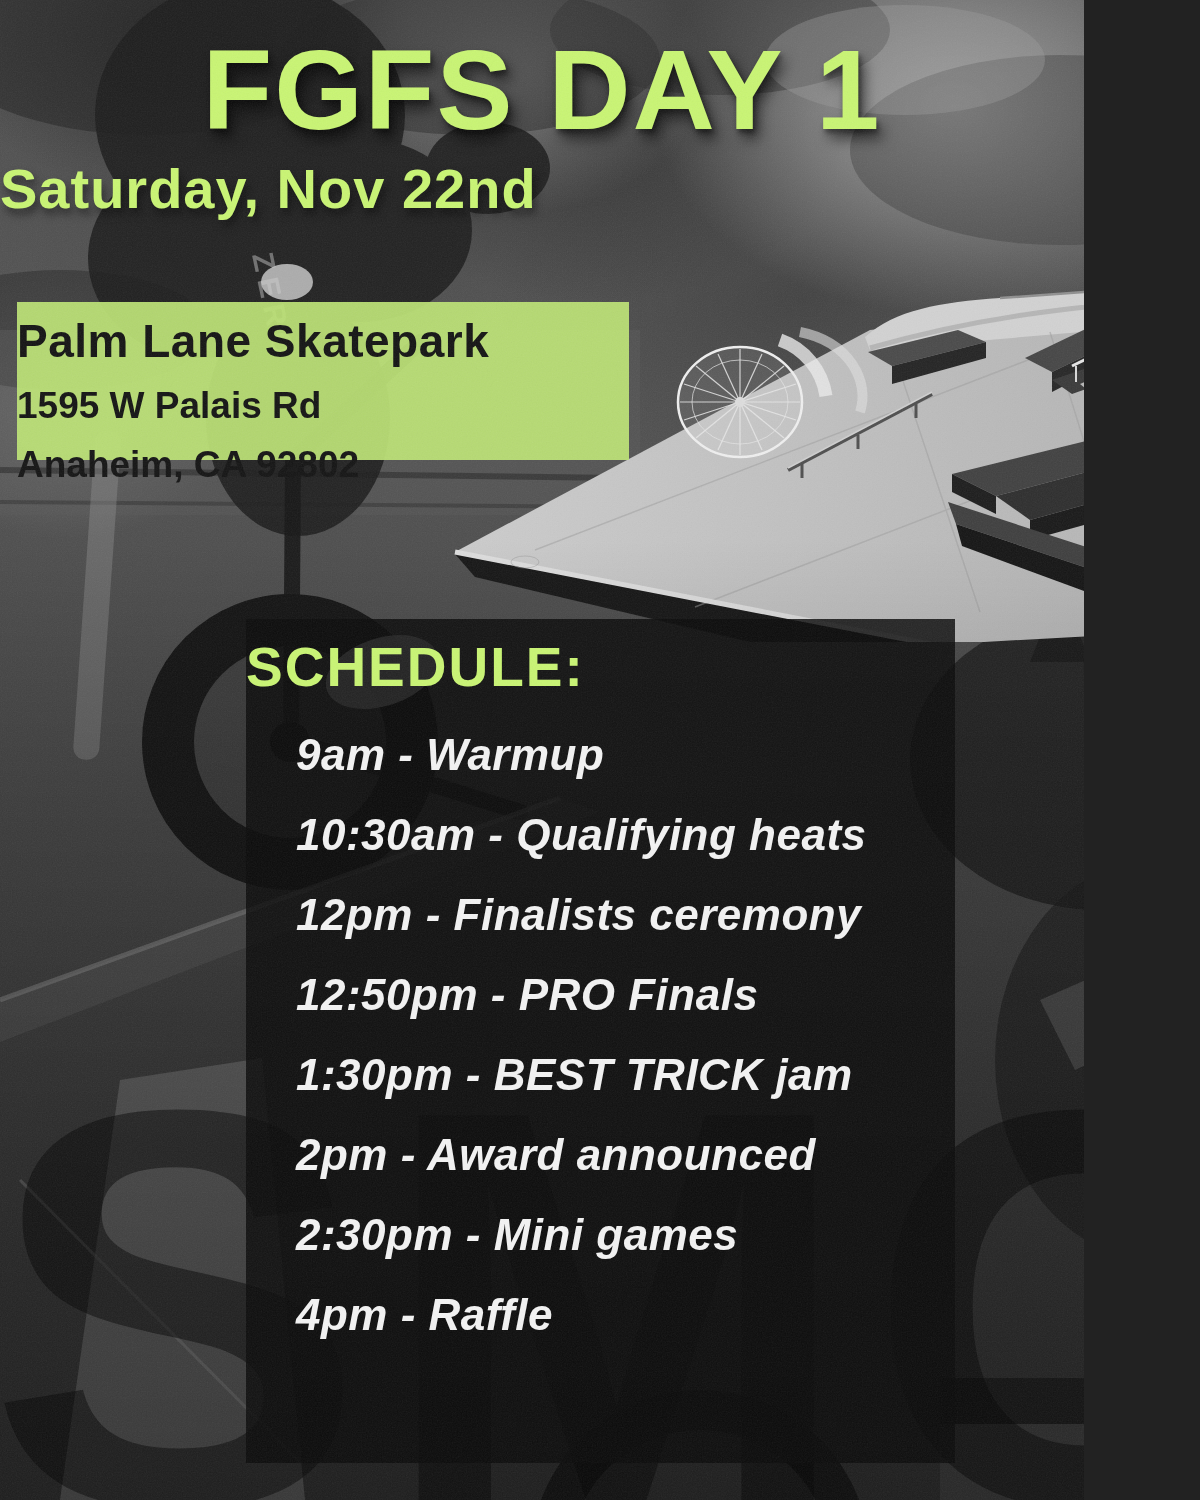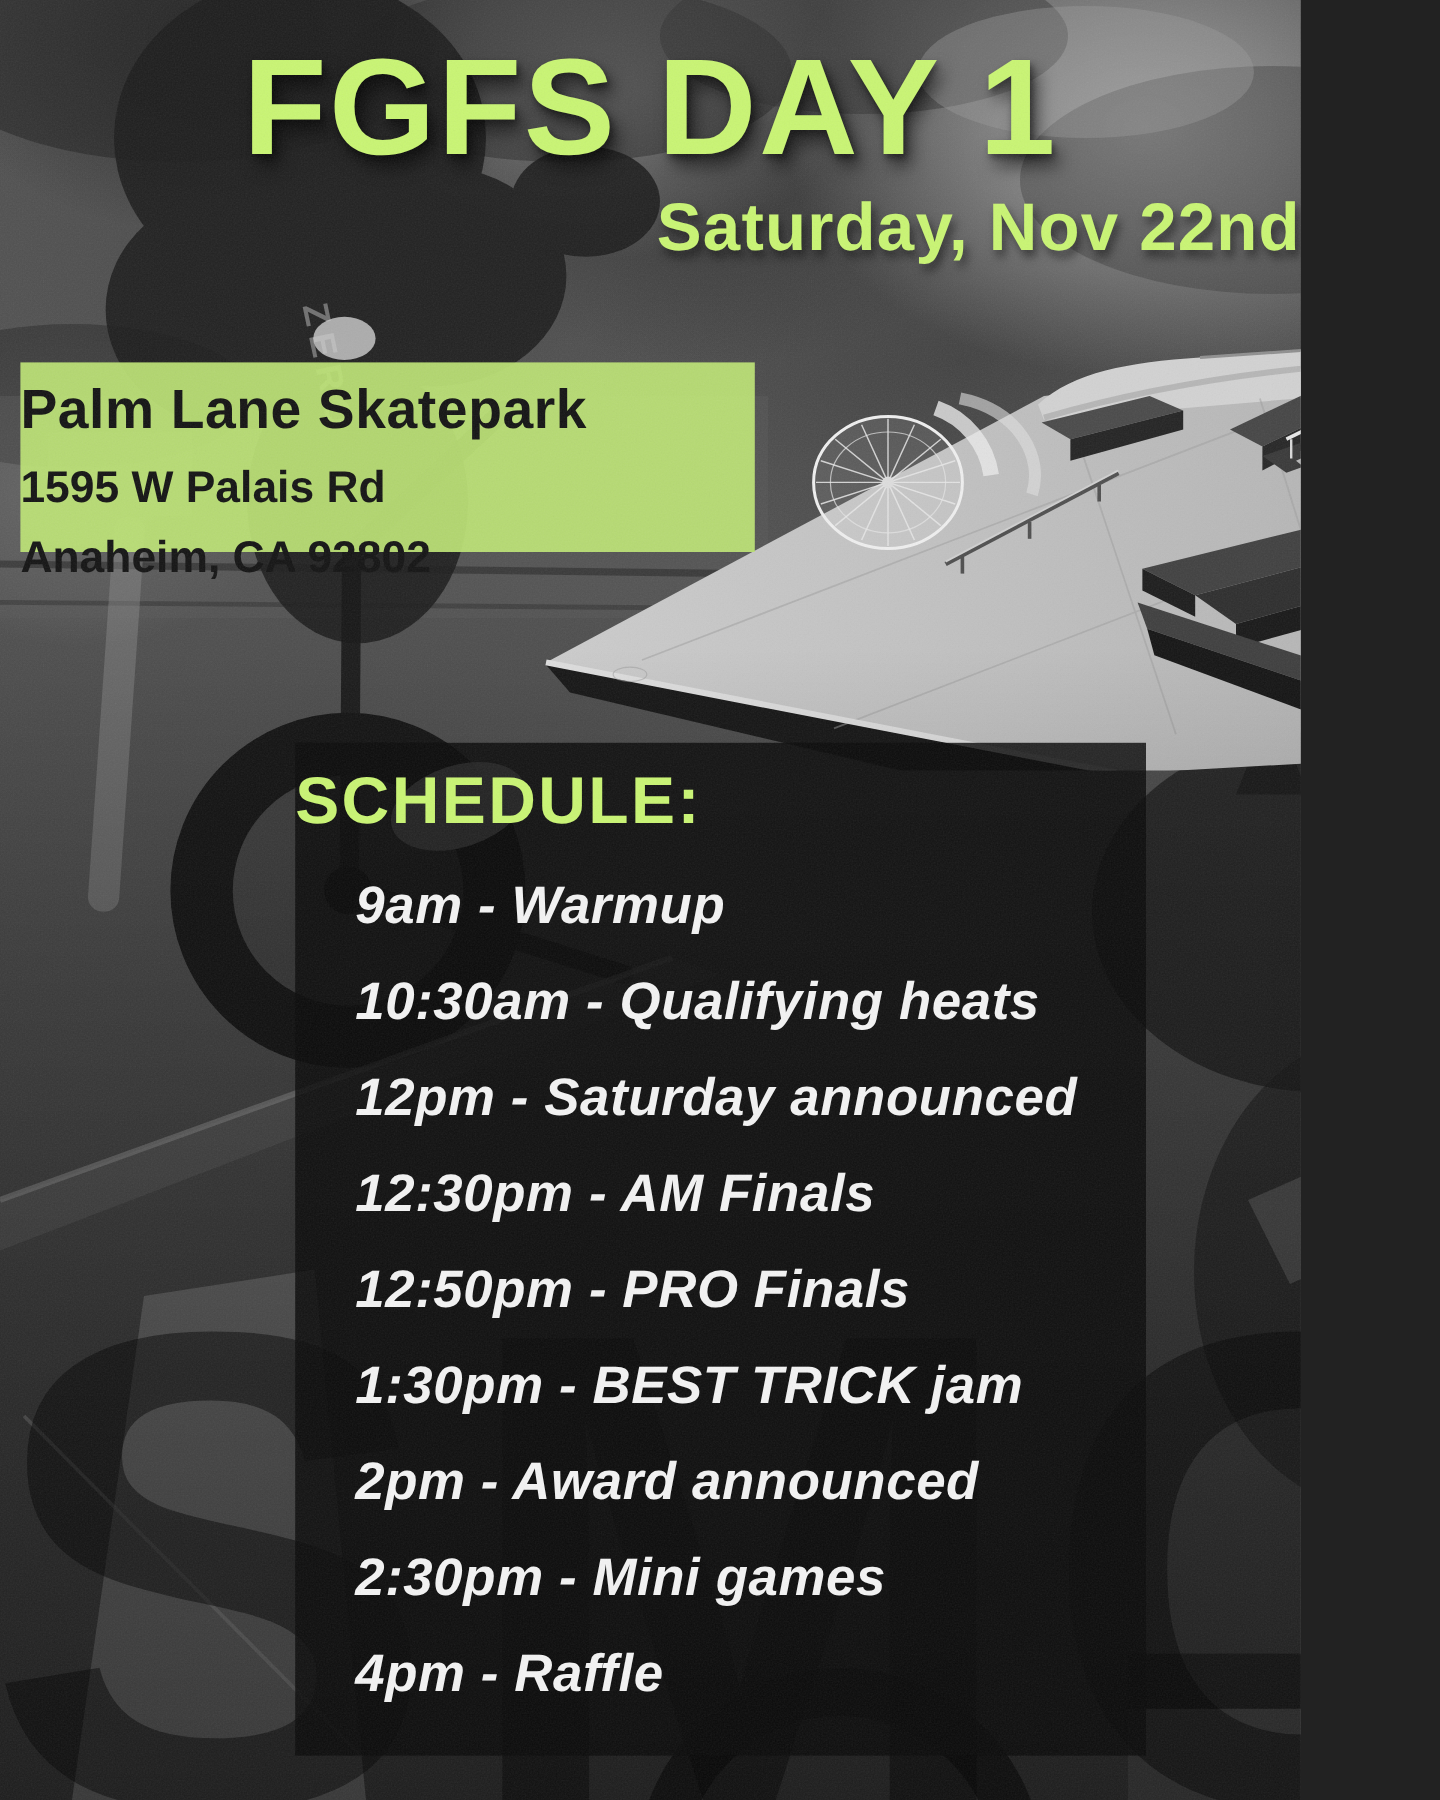--- a/index.html
+++ b/index.html
@@ -34,21 +34,21 @@
   }
   
   .park-svg{left:440px;top:262px;width:760px;height:380px;z-index:2;}
   
   .title{
     position:absolute;z-index:4;top:24px;left:0;width:100%;text-align:center;
     font-size:114px;line-height:1.15;font-weight:900;letter-spacing:2px;
     color:#c9f573;text-shadow:6px 10px 14px rgba(0,0,0,.6), 2px 4px 5px rgba(0,0,0,.45);
   }
   .subtitle{
-    position:absolute;z-index:4;top:156px;left:0;width:100%;text-align:right;
+    position:absolute;z-index:4;top:156px;left:0;width:100%;text-align:left;
     font-size:56px;font-weight:700;letter-spacing:1px;
     color:#c9f573;text-shadow:3px 6px 8px rgba(0,0,0,.5);
   }
   
   .venue{
     position:absolute;z-index:4;left:17px;top:302px;width:612px;height:158px;
     background:rgba(189,228,117,.93);color:#141414;text-align:left;
   }
   .venue-name{margin-top:12px;font-size:46px;font-weight:800;letter-spacing:.5px;}
   .venue-line{margin-top:17px;font-size:37px;font-weight:600;}
@@ -240,22 +240,21 @@
     <div class="venue-name">Palm Lane Skatepark</div>
     <div class="venue-line">1595 W Palais Rd</div>
     <div class="venue-line">Anaheim, CA 92802</div>
   </div>
 
   <div class="schedule">
     <div class="schedule-heading">SCHEDULE:</div>
     <div class="schedule-list">
       <div class="schedule-item">9am - Warmup</div>
       <div class="schedule-item">10:30am - Qualifying heats</div>
-      <div class="schedule-item">12pm - Saturday announced</div>
-      <div class="schedule-item">12:30pm - AM Finals</div>
+      <div class="schedule-item">12pm - Finalists ceremony</div>
       <div class="schedule-item">12:50pm - PRO Finals</div>
       <div class="schedule-item">1:30pm - BEST TRICK jam</div>
       <div class="schedule-item">2pm - Award announced</div>
       <div class="schedule-item">2:30pm - Mini games</div>
       <div class="schedule-item">4pm - Raffle</div>
     </div>
   </div>
 
   <svg class="grain-overlay" aria-hidden="true">
     <filter id="grainF">

